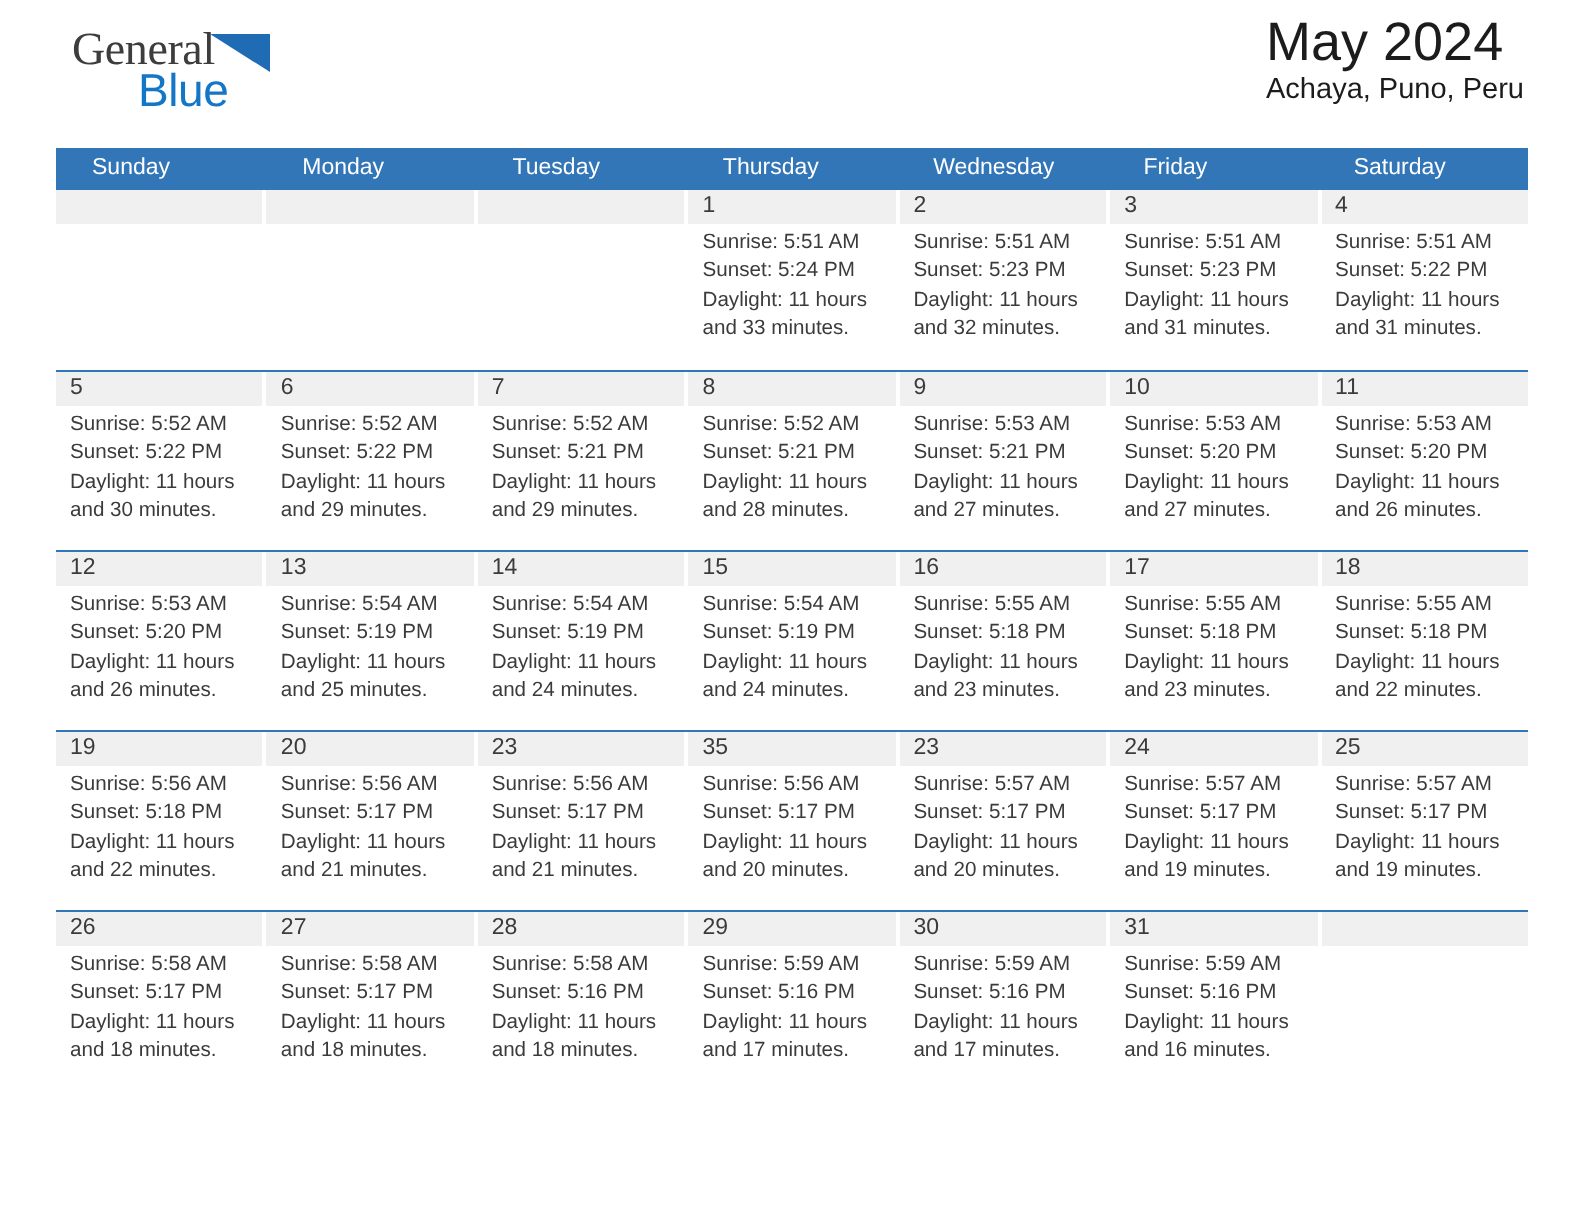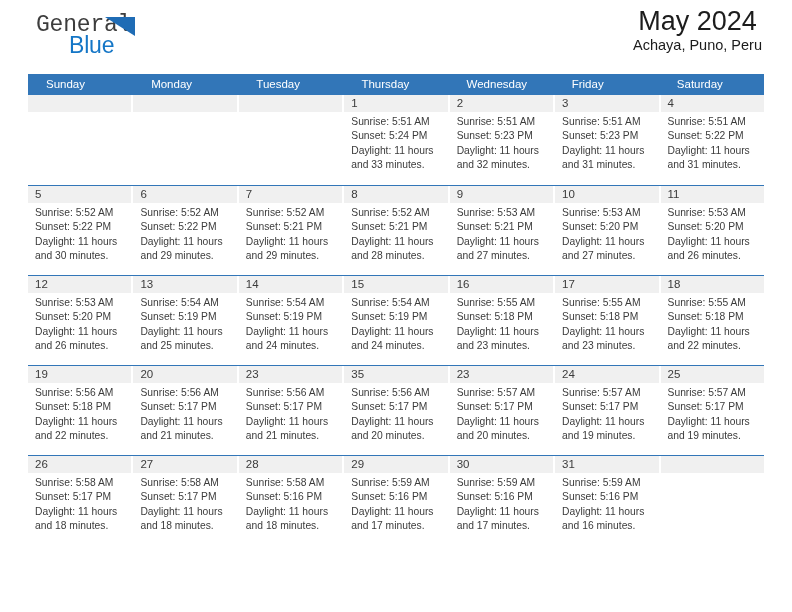--- a/index.html
+++ b/index.html
@@ -38,21 +38,21 @@
     height: 52px;
     user-select: none;
   }
   .logo-general {
     position: absolute;
     left: 0;
     top: 0;
     font-size: 23px;
     letter-spacing: -0.2px;
     color: #3d3d3d;
-    font-family: Liberation Mono, monospace;
+    font-family: Liberation Serif, serif;
   }
   .logo-blue {
     position: absolute;
     left: 33px;
     top: 20px;
     font-size: 23px;
     letter-spacing: -0.2px;
     color: #1476c6;
     font-family: "Liberation Sans", sans-serif;
   }
@@ -61,21 +61,21 @@
     left: 69px;
     top: 5px;
     width: 0;
     height: 0;
     border-style: solid;
     border-width: 0 0 19px 30px;
     border-color: transparent transparent #1f6cb5 transparent;
     transform: scaleY(-1);
   }
   .title-block {
-    text-align: center;
+    text-align: left;
     margin-top: 6px;
     margin-right: 2px;
   }
   .cal-title {
     font-size: 27px;
     color: #1c1c1c;
     line-height: 1.15;
     white-space: nowrap;
   }
   .cal-subtitle {

